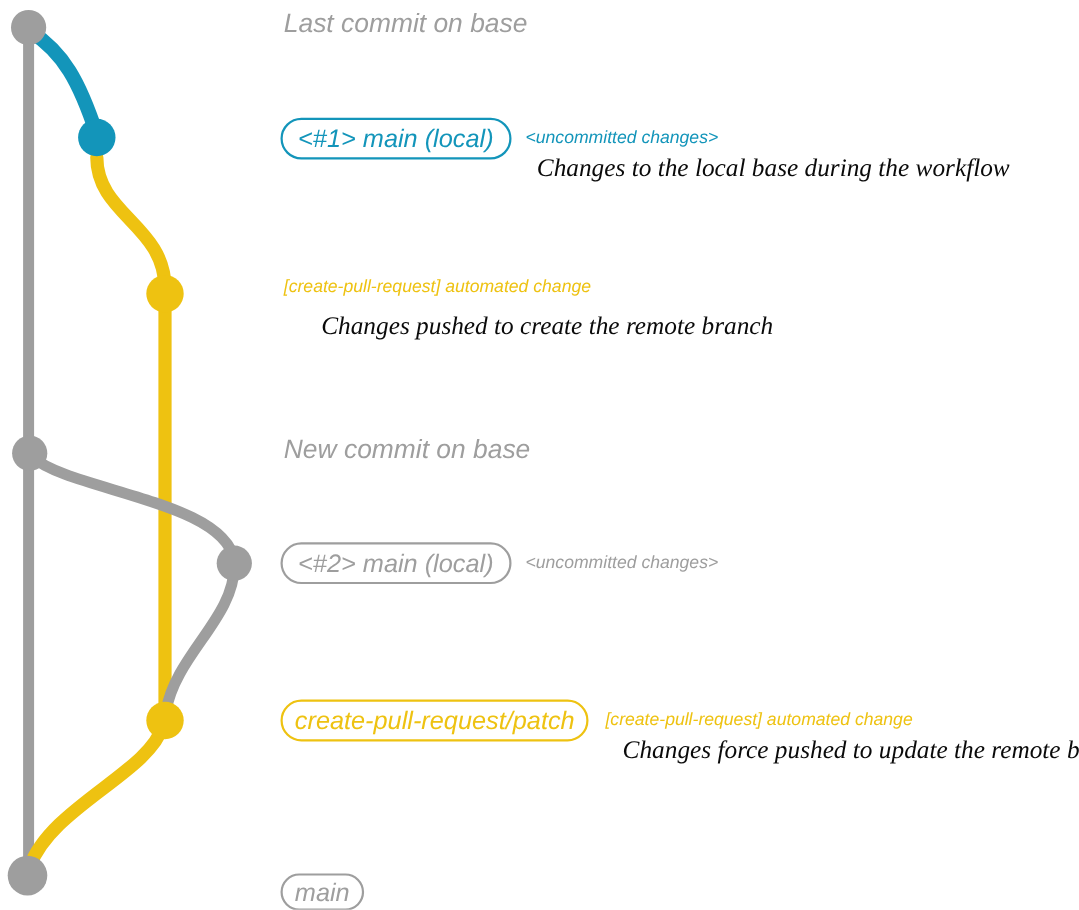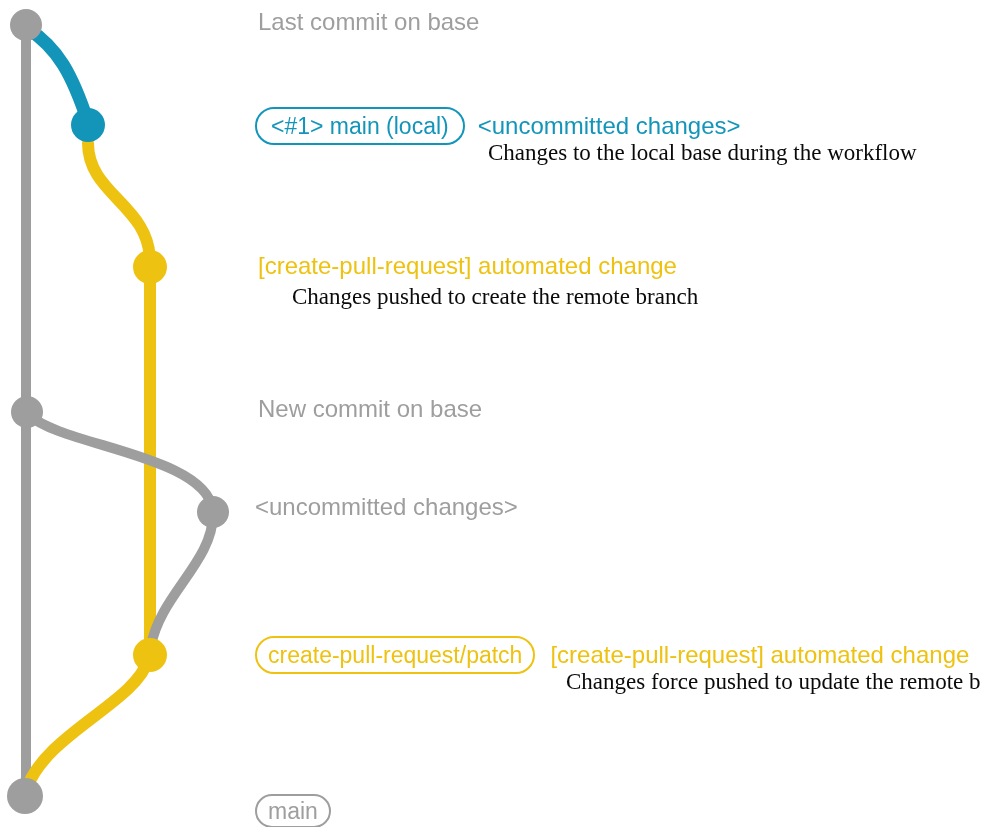--- a/index.html
+++ b/index.html
@@ -5,33 +5,33 @@
   :root{
     --color-gray:#9e9e9e;
     --color-teal:#1395ba;
     --color-yellow:#eec211;
     --color-black:#0a0a0a;
     --color-bg:#ffffff;
   }
   *{margin:0;padding:0;box-sizing:border-box;}
   html,body{width:981px;height:827px;background:var(--color-bg,#fff);overflow:hidden;}
   body{font-family:"Liberation Sans","DejaVu Sans",sans-serif;position:relative;}
-  .stage{position:absolute;inset:0;width:981px;height:740px;}
+  .stage{position:absolute;inset:0;width:981px;height:740px;font-style:italic;}
   svg.graph{position:absolute;left:0;top:0;}
   svg.graph path{fill:none;stroke-linecap:round;}
   .s-gray{stroke:var(--color-gray,#9e9e9e);}
   .s-teal{stroke:var(--color-teal,#1395ba);}
   .s-yellow{stroke:var(--color-yellow,#eec211);}
   .f-gray{fill:var(--color-gray,#9e9e9e);}
   .f-teal{fill:var(--color-teal,#1395ba);}
   .f-yellow{fill:var(--color-yellow,#eec211);}
 
   .abs{position:absolute;white-space:nowrap;}
   .label-gray{color:var(--color-gray,#9e9e9e);font-size:24px;line-height:1.15;}
-  .title{font-size:24px;line-height:1.15;}
+  .title{font-size:16px;line-height:1.15;}
   .t-teal{color:var(--color-teal,#1395ba);}
   .t-yellow{color:var(--color-yellow,#eec211);}
   .t-gray{color:var(--color-gray,#9e9e9e);}
   .desc{font-family:"Liberation Serif","DejaVu Serif",serif;font-size:23px;line-height:1.15;color:var(--color-black,#0a0a0a);}
 
   .row{display:flex;align-items:center;gap:13px;text-align:center;}
   .badge{display:inline-block;border:2px solid;border-radius:19px;font-size:23px;line-height:1.15;background:transparent;}
   .badge.pad-wide{padding:4px 14px;}
   .badge.pad-mid{padding:4px 11px;}
   .badge.pad-small{padding:2px 11px;}
@@ -74,20 +74,21 @@
     <span class="title t-teal">&lt;uncommitted changes&gt;</span>
   </div>
   <div class="abs desc" style="left:488px;top:140px;">Changes to the local base during the workflow</div>
 
   <div class="abs title t-yellow" style="left:258px;top:252px;">[create-pull-request] automated change</div>
   <div class="abs desc" style="left:292px;top:284px;">Changes pushed to create the remote branch</div>
 
   <div class="abs label-gray" style="left:258px;top:395px;">New commit on base</div>
 
   <div class="abs row" style="left:255px;top:493px;">
+    <span class="badge pad-wide b-gray">&lt;#2&gt; main (local)</span>
     <span class="title t-gray">&lt;uncommitted changes&gt;</span>
   </div>
 
   <div class="abs row" style="left:255px;top:636px;gap:15px;">
     <span class="badge pad-mid b-yellow">create-pull-request/patch</span>
     <span class="title t-yellow">[create-pull-request] automated change</span>
   </div>
   <div class="abs desc" style="left:566px;top:669px;">Changes force pushed to update the remote branch</div>
 
   <div class="abs row" style="left:255px;top:778px;margin-top:16px;">

